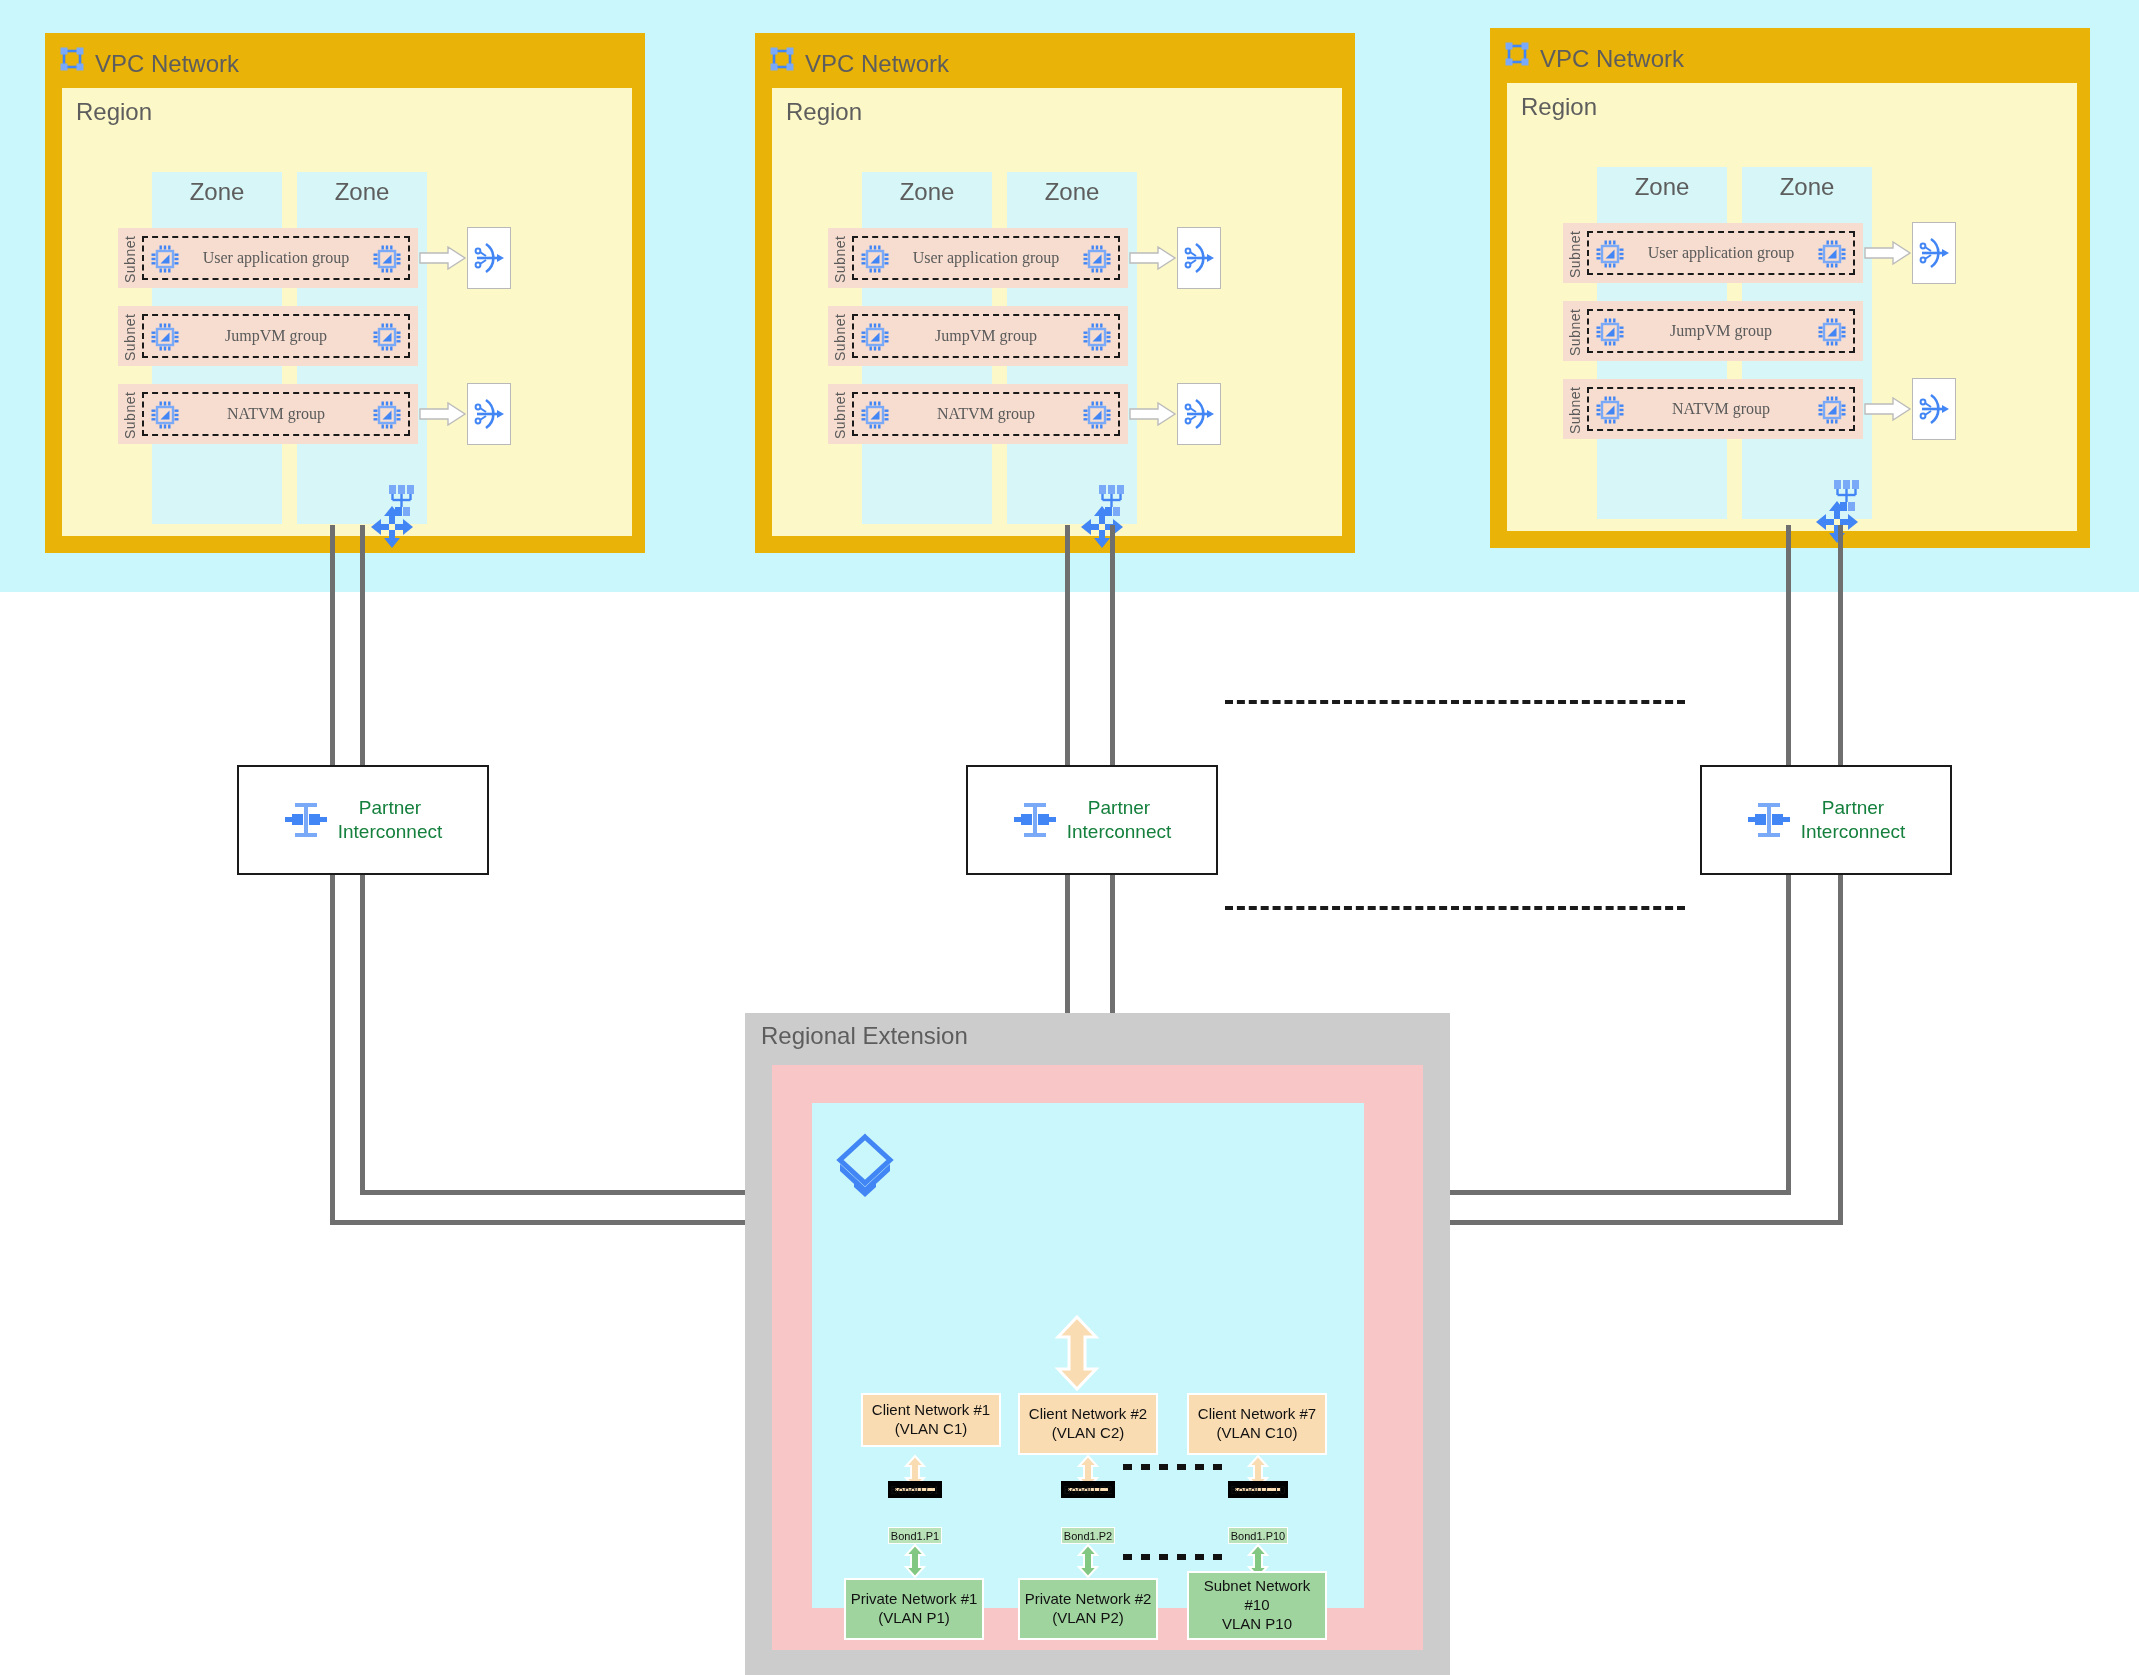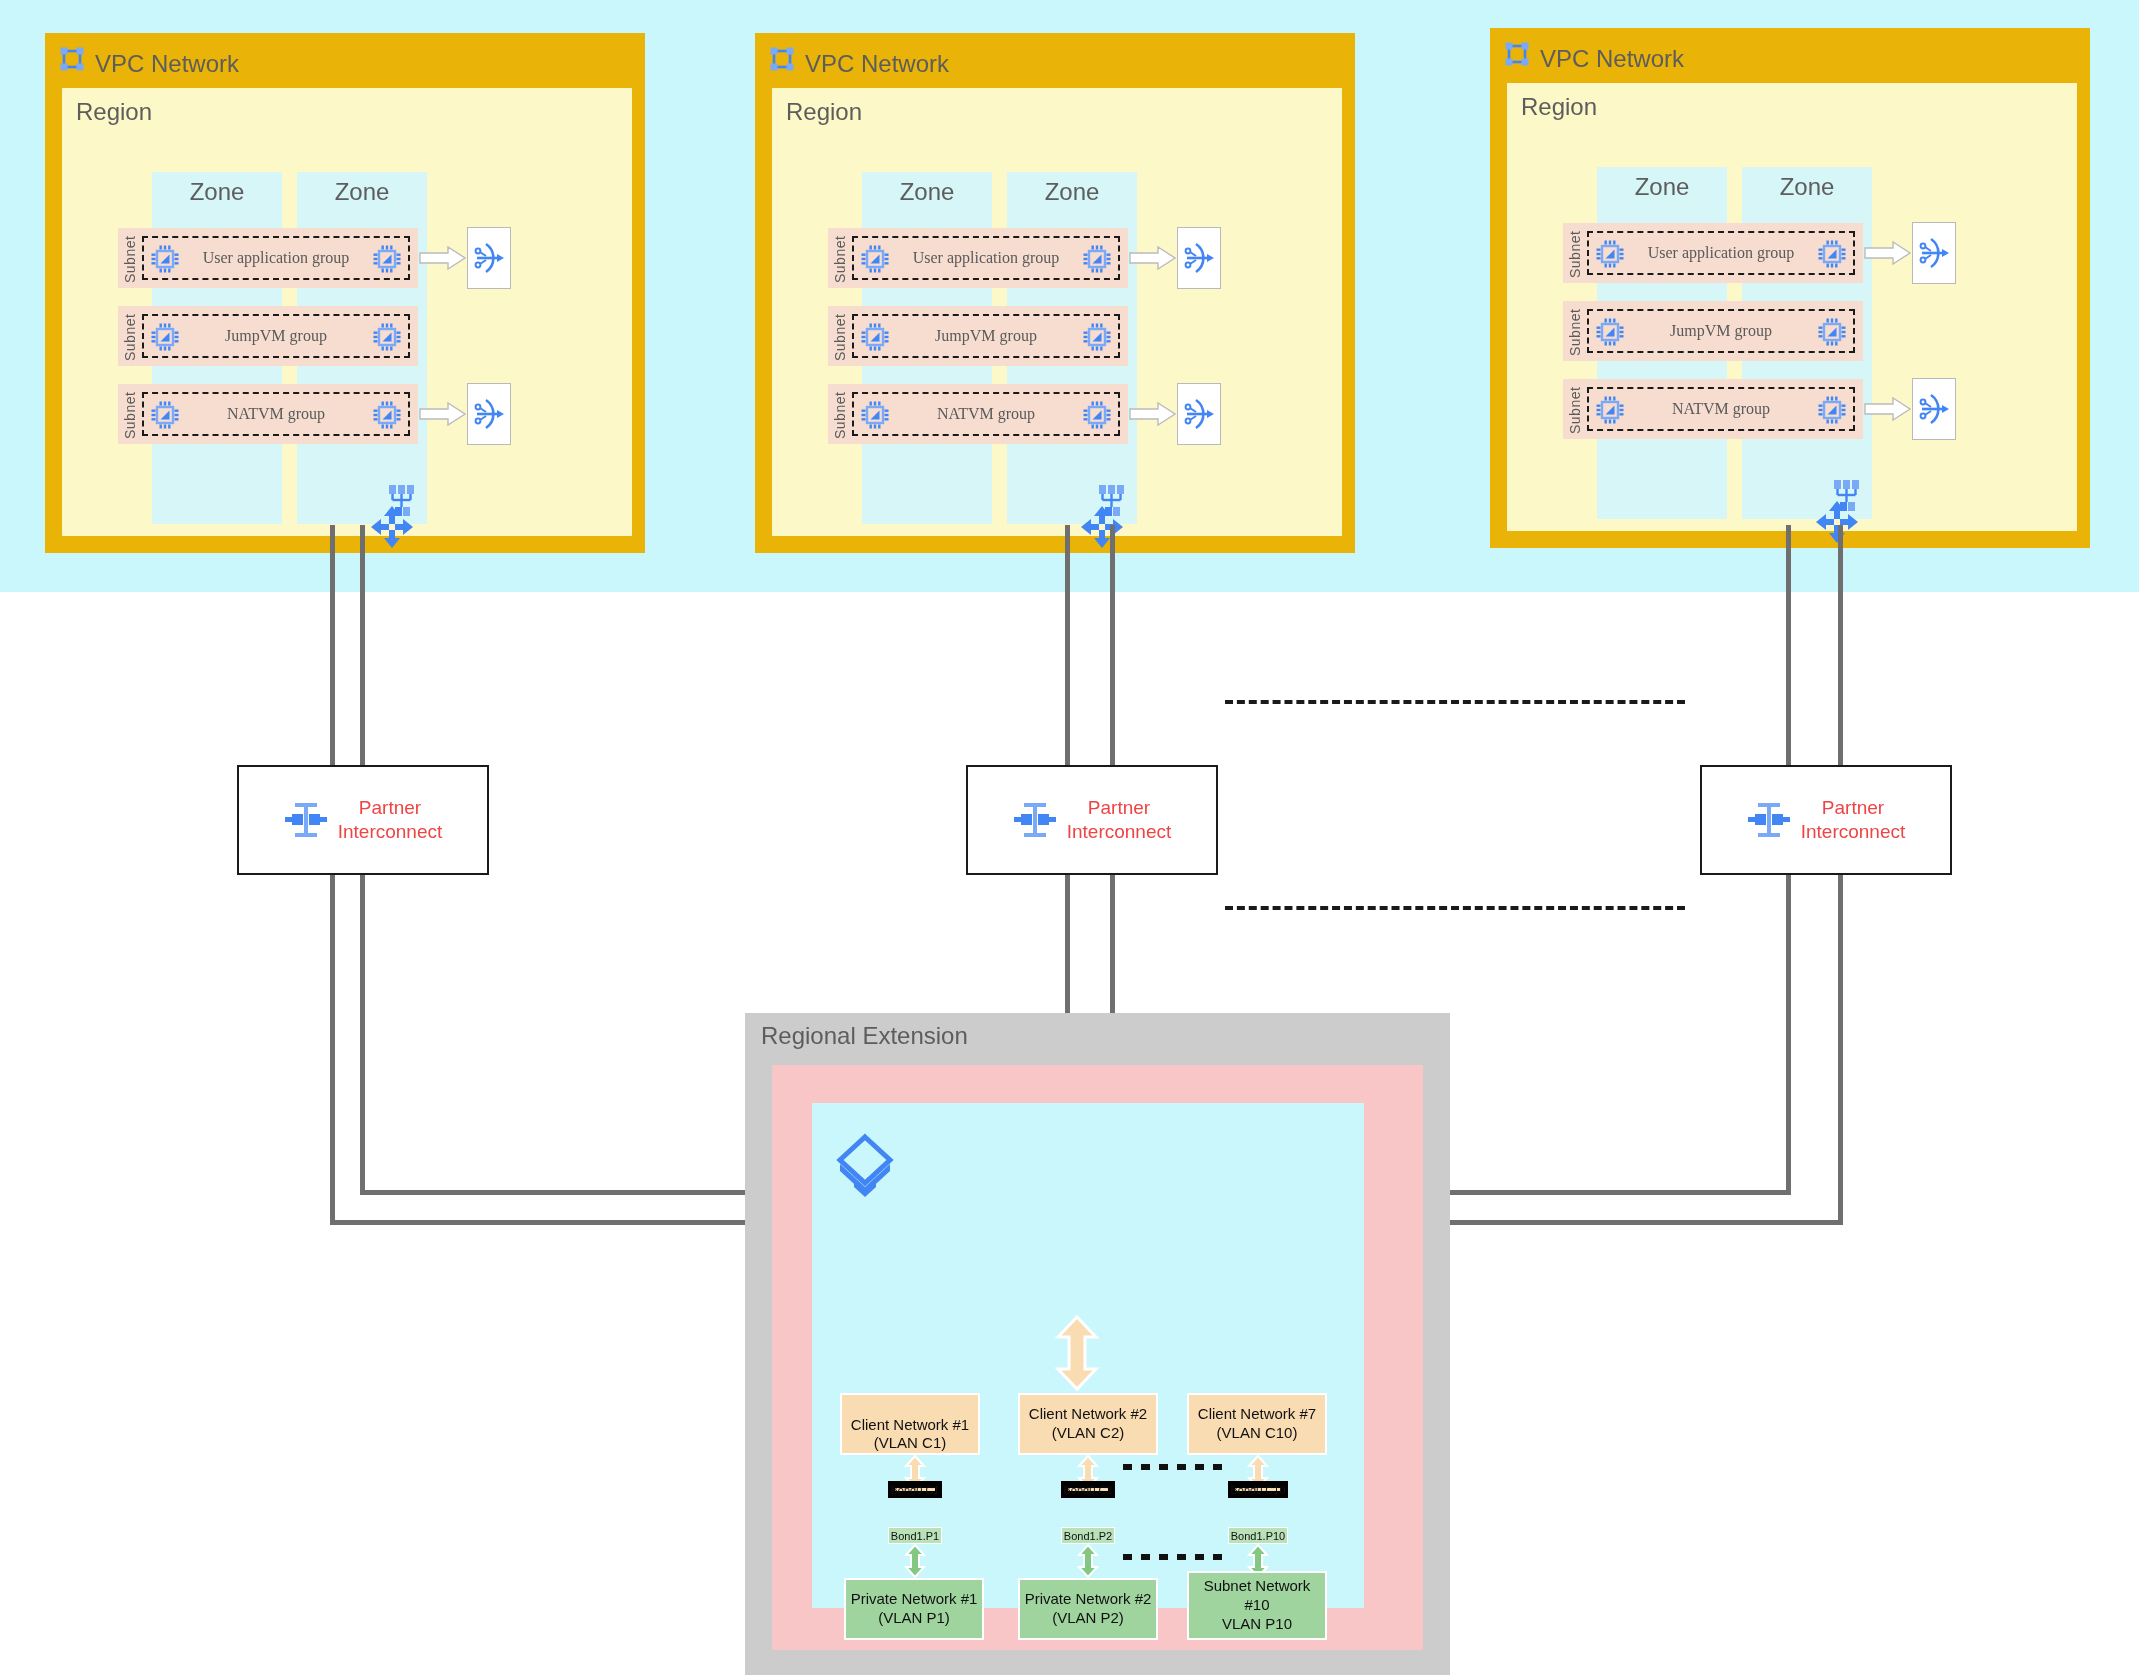--- a/index.html
+++ b/index.html
@@ -20,21 +20,21 @@
                font-size:14px;color:#5a5a5a;letter-spacing:.5px;}
   .group-dashed{border:2px dashed #1a1a1a;display:flex;align-items:center;
                 justify-content:center;position:relative;}
   .group-label{font-size:16px;color:#5a5a5a;font-family:Liberation Serif, serif;}
   .natbox{background:#ffffff;border:1px solid #b9b9b9;}
   
   .wline{background:#6f6f6f;}
   .dashline{border-top:4px dashed #1a1a1a;}
   .pi-box{background:#ffffff;border:2px solid #1a1a1a;display:flex;
           align-items:center;justify-content:center;gap:10px;}
-  .pi-label{font-size:19px;color:#ef4444;text-align:center;line-height:1.25;}
+  .pi-label{font-size:19px;color:#15803d;text-align:center;line-height:1.25;}
   
   #regext{background:#cccccc;}
   .regext-title{font-size:24px;color:#5d5d5d;}
   #regext-pink{background:#f8c6c6;}
   #regext-cyan{background:#c9f7fb;}
   #vrf{background:#fadcb3;border:2px solid #ffffff;display:flex;
        align-items:center;justify-content:center;}
   #vrf span{font-size:21px;color:#111;}
   .cnet{background:#fadcb3;border:2px solid #ffffff;display:flex;
         align-items:center;justify-content:center;text-align:center;
@@ -841,21 +841,21 @@
         </svg>
       </span>
 
 
       <span class="abs" style="left:243px;top:212px;">
         <svg width="44" height="76" viewBox="0 0 44 76">
           <polygon points="22,2 41,22 30,22 30,54 41,54 22,74 3,54 14,54 14,22 3,22" fill="#fadcb3" stroke="#ffffff" stroke-width="3"></polygon>
         </svg>
       </span>
 
-      <div class="abs cnet" style="left:28px;top:290px;width:140px;height:62px;align-items:flex-end;">
+      <div class="abs cnet" style="left:49px;top:290px;width:140px;height:54px;">
         <span>
           <span>Client Network #1</span><br>
           <span>(VLAN C1)</span>
         </span>
       </div>
       <div class="abs cnet" style="left:206px;top:290px;width:140px;height:62px;">
         <span>
           <span>Client Network #2</span><br>
           <span>(VLAN C2)</span>
         </span>

